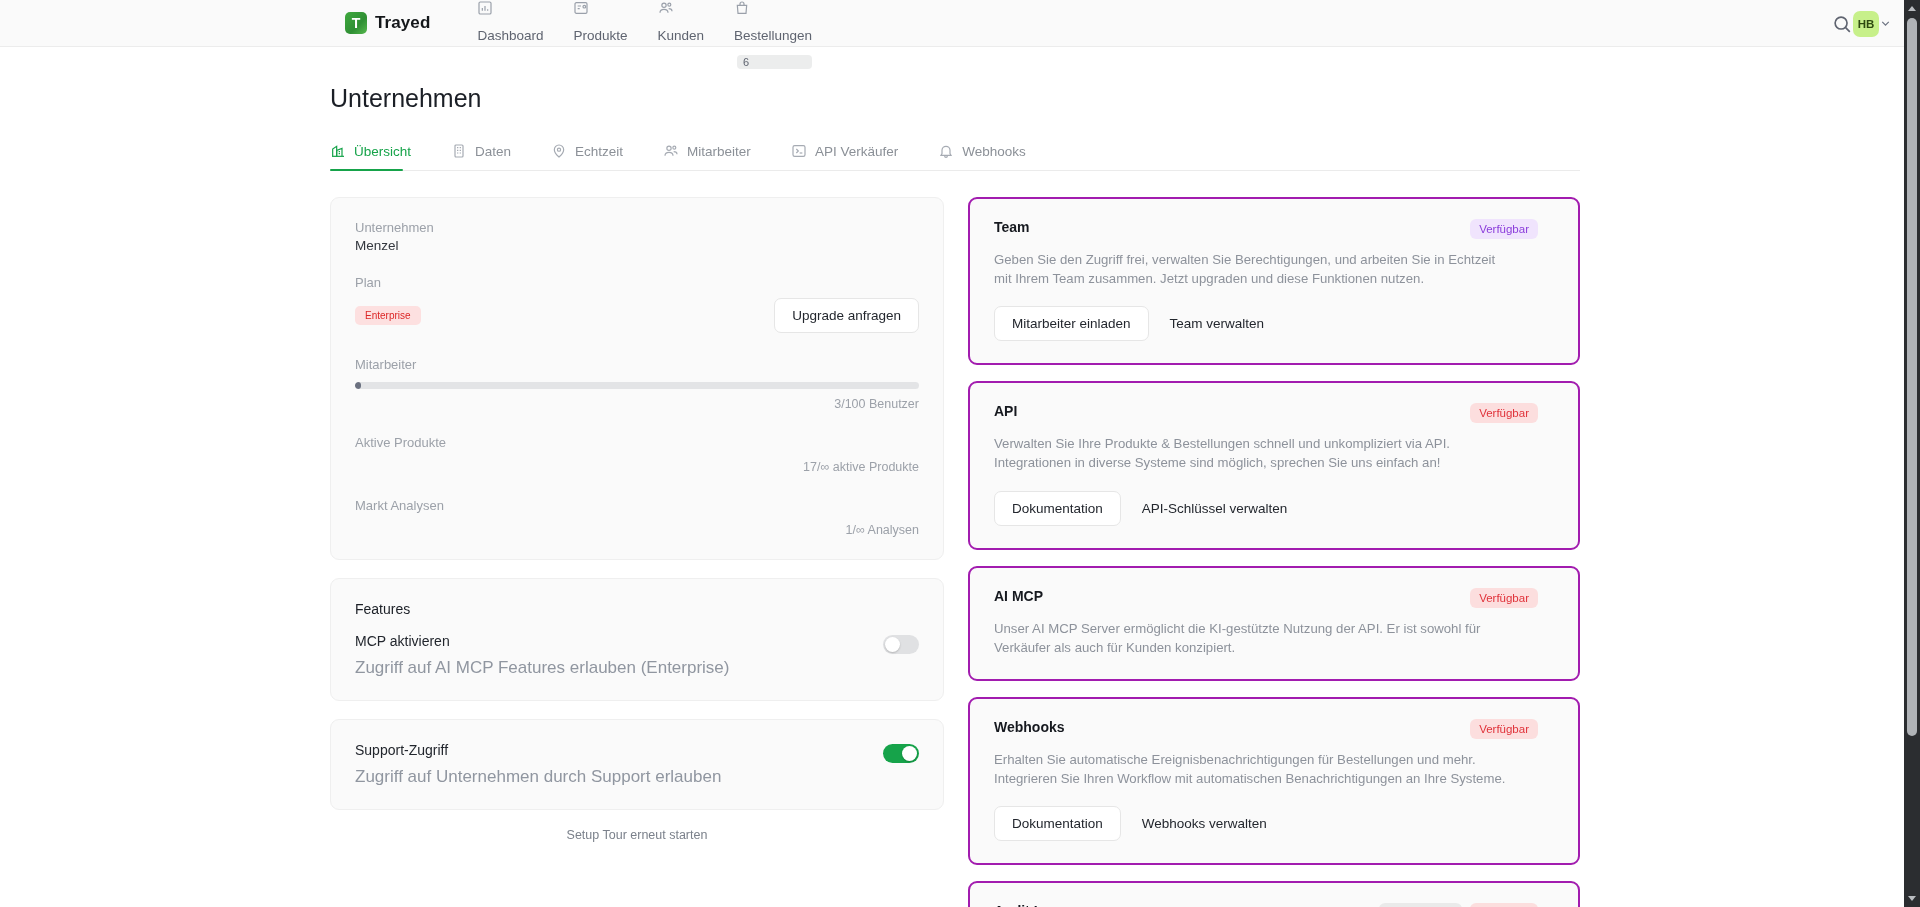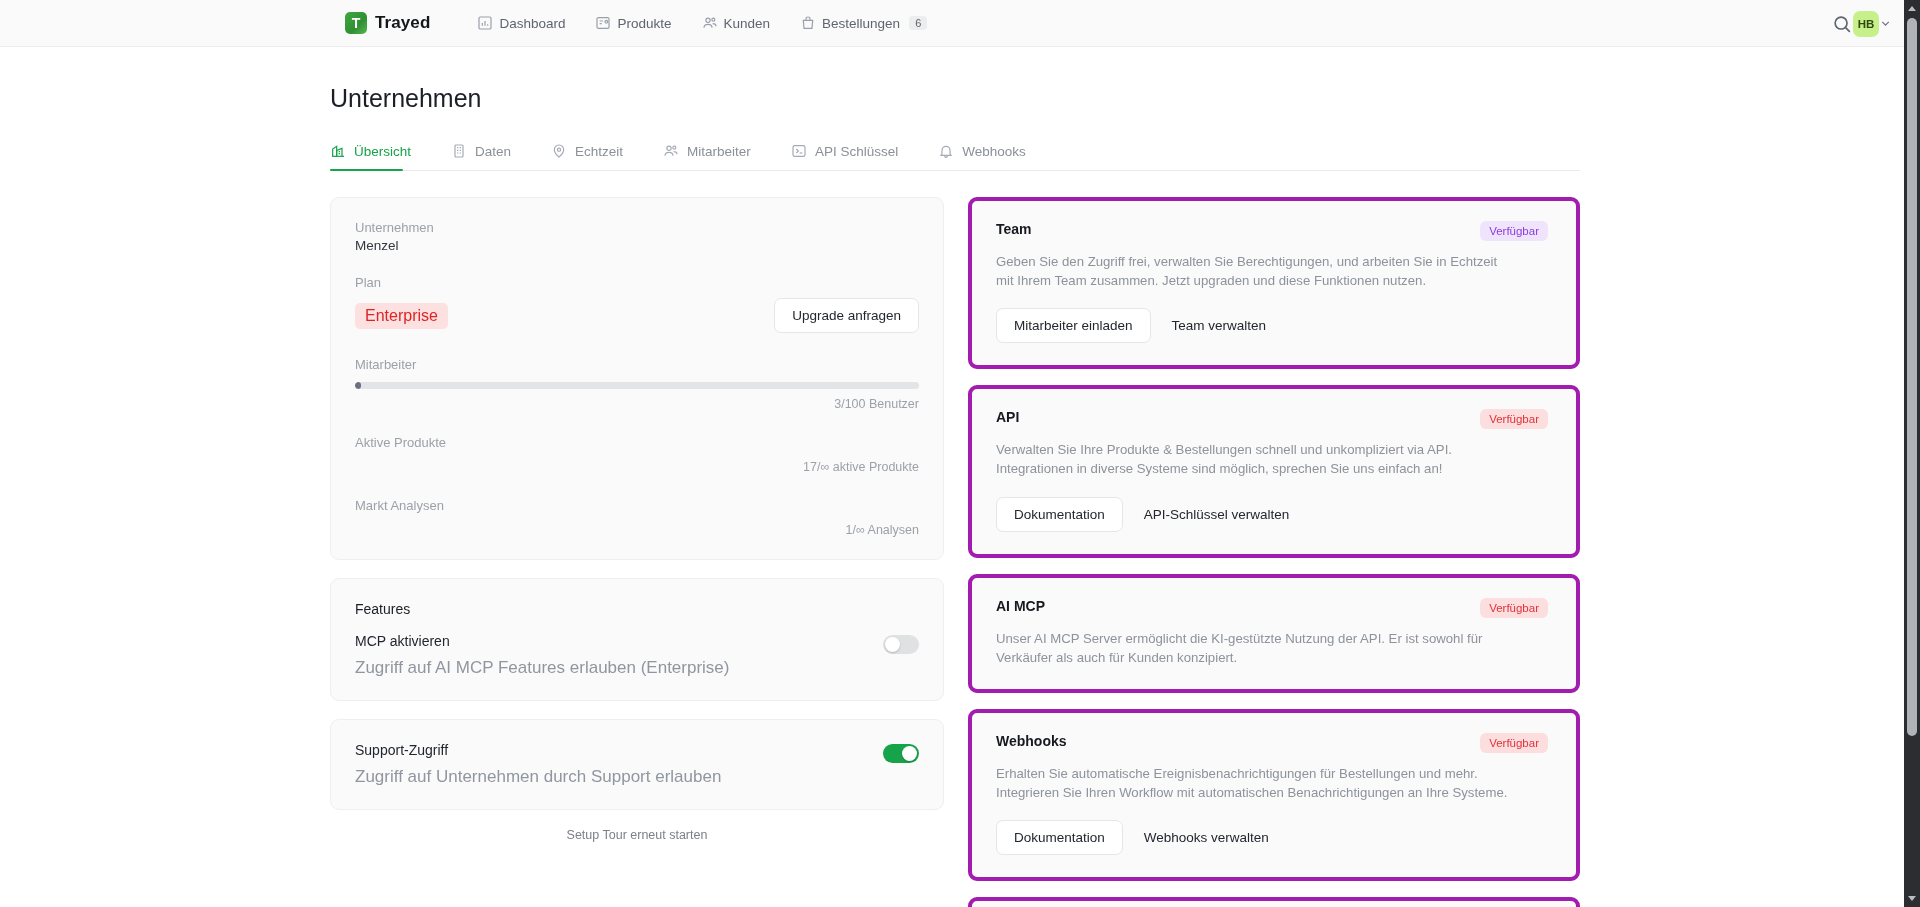--- a/index.html
+++ b/index.html
@@ -37,26 +37,27 @@
   .brand-mark {
     width: 22px; height: 22px;
     border-radius: 5px;
     background: linear-gradient(135deg, #3fa93f 0%, #2f8f34 60%, #57b94f 100%);
     display: flex; align-items: center; justify-content: center;
     color: #fff; font-weight: 700; font-size: 14px; line-height: 1;
   }
   .brand-name { font-size: 17px; font-weight: 700; color: #14171a; letter-spacing: .1px; }
 
   .nav-item {
-    display: flex; align-items: center; gap: 6px;
+    display: flex; gap: 12px;
     padding: 0 15px;
     height: 47px;
     font-size: 13.5px;
     color: #5f6470;
     cursor: pointer;
+    flex-direction: column;
   }
   .nav-icon { width: 16px; height: 16px; display: block; color: #9aa0aa; flex: none; }
   .nav-badge {
     background: #eceded; color: #5f6470;
     font-size: 11px; border-radius: 4px;
     padding: 1px 6px; margin-left: 3px;
   }
 
   .nav-right {
     position: absolute;
@@ -126,21 +127,21 @@
 
   .field-label { font-size: 13px; color: #9ca1a9; margin-bottom: 3px; }
   .field-value { font-size: 13.5px; color: #34383f; }
 
   .plan-row {
     display: flex; align-items: center; justify-content: space-between;
     margin-top: 8px;
   }
   .pill-enterprise {
     background: #fde0e0; color: #dc2626;
-    font-size: 16px; border-radius: 5px; padding: 4px 10px;
+    font-size: 10px; border-radius: 5px; padding: 4px 10px;
     display: inline-block;
   }
   .btn {
     background: #ffffff;
     border: 1px solid #e6e6e6;
     border-radius: 7px;
     padding: 9px 17px;
     font-size: 13.5px;
     color: #23272e;
     cursor: pointer;
@@ -188,23 +189,23 @@
 
   .tour-link {
     display: block; text-align: center;
     font-size: 12.5px; color: #7b818b;
     margin: 16px 0 0 0; cursor: pointer;
   }
 
   
   .rcard {
     background: #fafafa;
-    border: 4px solid #a21caf;
+    border: 2px solid #a21caf;
     border-radius: 9px;
-    padding: 20px 28px 22px 24px;
+    padding: 20px 40px 22px 24px;
     margin-bottom: 16px;
   }
   .rcard-head {
     display: flex; align-items: flex-start; justify-content: space-between; gap: 14px;
   }
   .rcard-title { font-size: 14px; font-weight: 700; color: #16191f; }
   .badges { display: flex; align-items: center; gap: 8px; }
   .badge {
     font-size: 11.5px; border-radius: 6px; padding: 4px 9px; white-space: nowrap;
   }
@@ -357,21 +358,21 @@
     </div>
 
     <div class="tab">
       <span>
         <svg class="nav-icon" viewBox="0 0 24 24" fill="none" stroke="currentColor" stroke-width="1.8">
           <rect x="3" y="4" width="18" height="16" rx="2.5"></rect>
             <path d="M8 9l3 3-3 3"></path>
             <path d="M13 15h4"></path>
         </svg>
       </span>
-      <span>API Schlüssel</span>
+      <span>API Verkäufer</span>
     </div>
 
     <div class="tab">
       <span>
         <svg class="nav-icon" viewBox="0 0 24 24" fill="none" stroke="currentColor" stroke-width="1.8">
           <path d="M18 16V11a6 6 0 0 0-12 0v5l-1.5 2.5h15L18 16z"></path>
             <path d="M10 19.5a2 2 0 0 0 4 0"></path>
         </svg>
       </span>
       <span>Webhooks</span>

